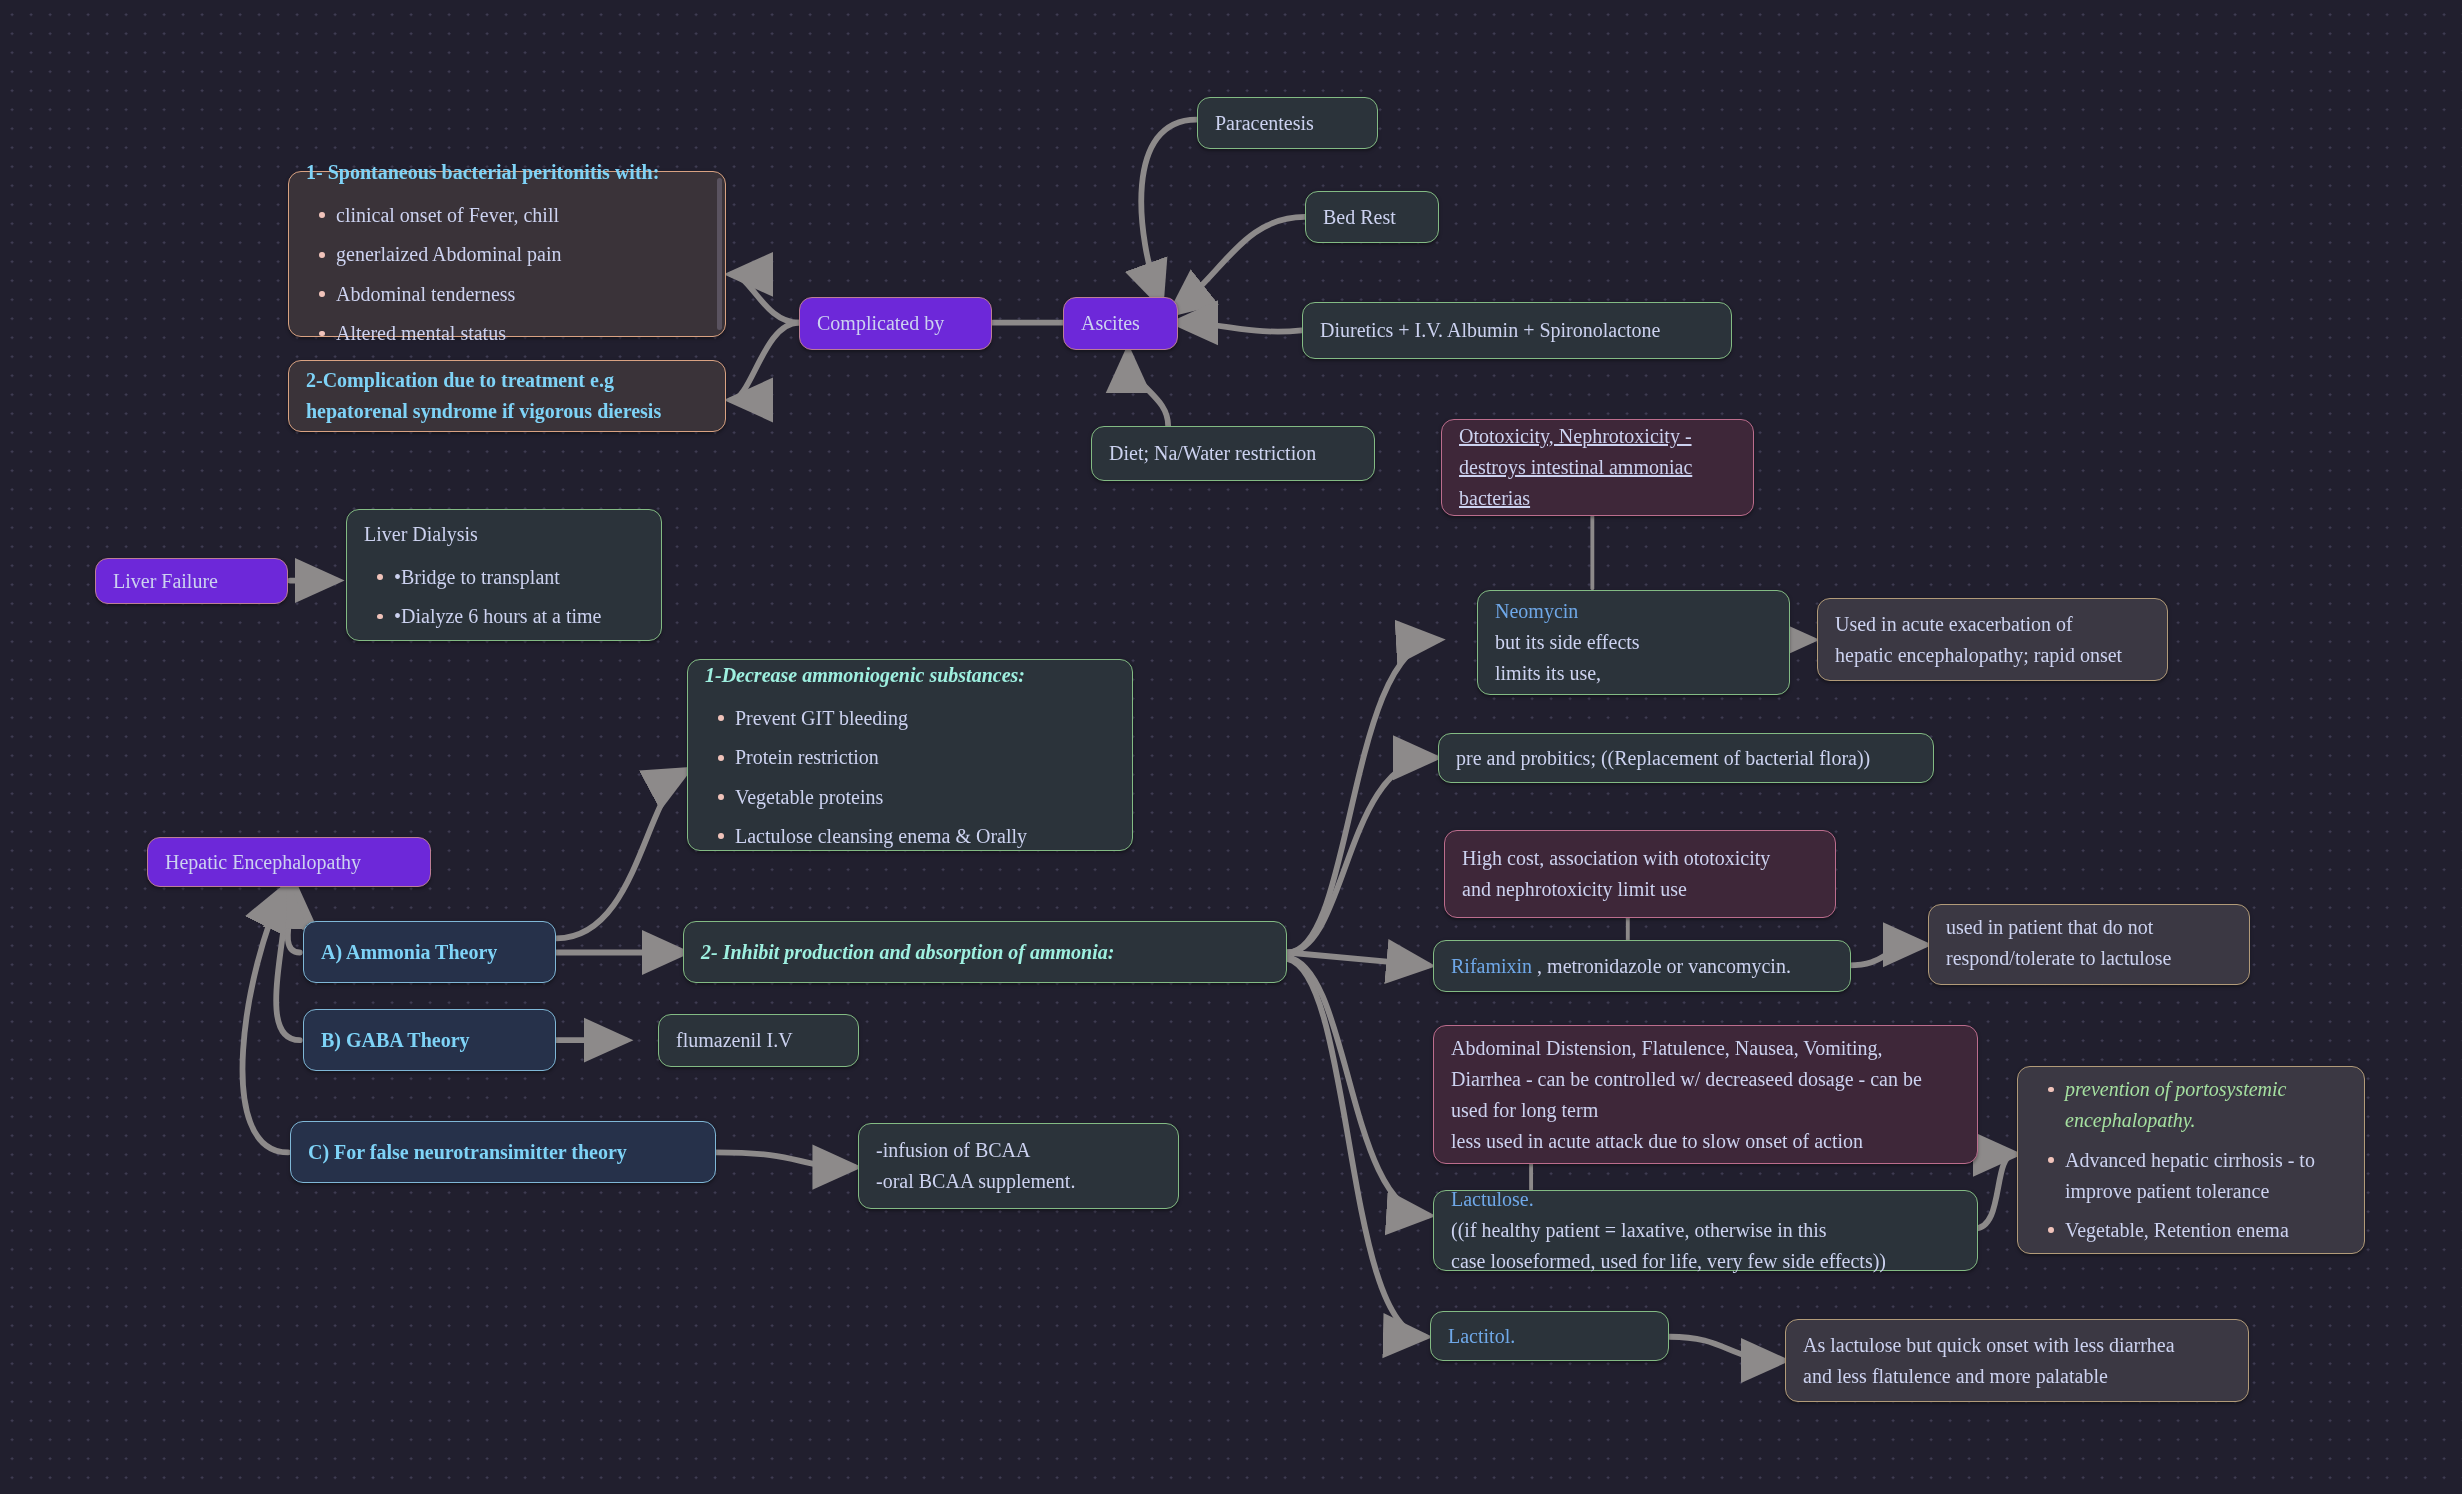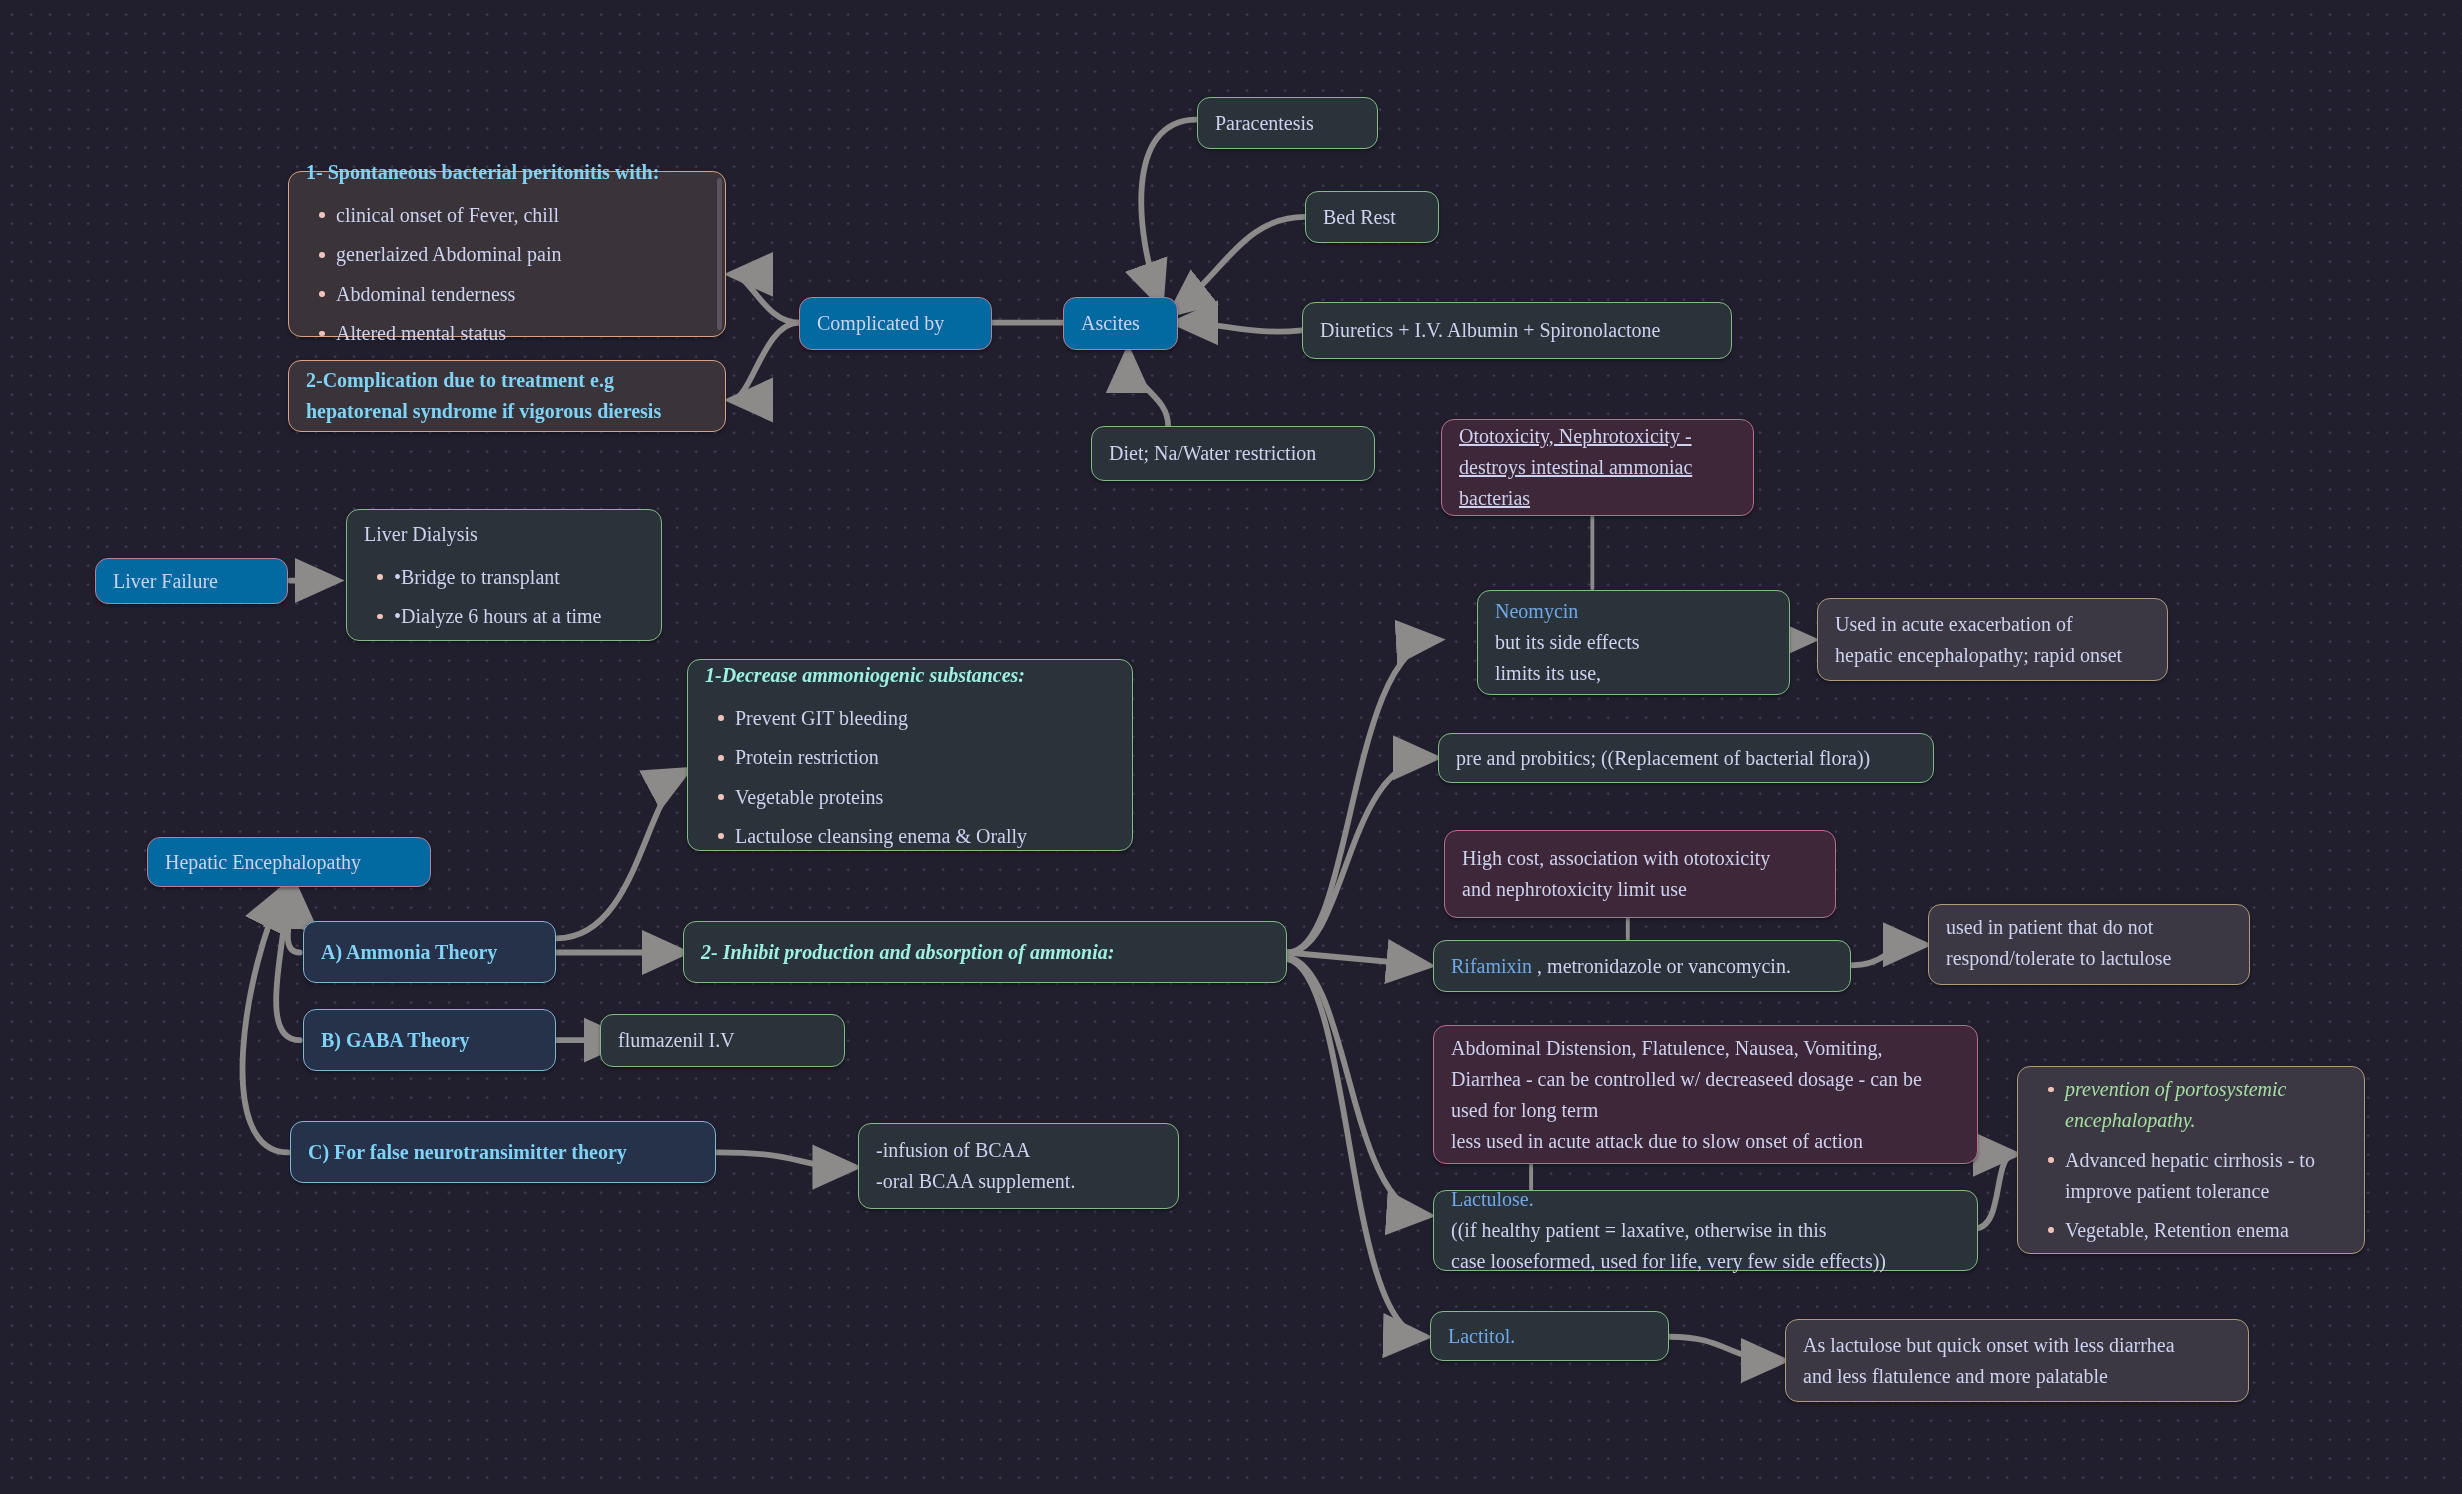--- a/index.html
+++ b/index.html
@@ -27,21 +27,21 @@
     display:flex;
     flex-direction:column;
     justify-content:center;
     color:#ccd2f0;
     font-size:20px;
     line-height:1.55;
     padding:10.3px 17px;
     box-shadow:0 1.3px 3.2px rgba(0,0,0,.35);
   }
   
-  .n-plum   {background:#0369a1;border-color:#bc7e95;}
+  .n-plum   {background:#6d28d9;border-color:#bc7e95;}
   .n-slate  {background:#2b333a;border-color:#83bb84;}
   .n-blue   {background:#26314a;border-color:#7fb7d7;}
   .n-grey   {background:#3b3843;border-color:#b29b79;}
   .n-maroon {background:#3e2739;border-color:#bc6d8d;}
   .n-peach  {background:#3a3339;border-color:#d9a282;}
 
   .t-blue   {color:#7ed3f7;font-weight:bold;}
   .t-teal   {color:#9ef0e0;font-weight:bold;font-style:italic;}
   .t-link   {color:#6fa8e8;}
   .t-green  {color:#a5e0a0;font-style:italic;}
@@ -200,21 +200,21 @@
 </div>
 
 <div class="node n-blue" style="left:303px;top:1009px;width:253px;height:62px;">
   <div class="t-blue">B) GABA Theory</div>
 </div>
 
 <div class="node n-blue" style="left:290px;top:1121px;width:426px;height:62px;">
   <div class="t-blue">C) For false neurotransimitter theory</div>
 </div>
 
-<div class="node n-slate" style="left:600px;top:1014px;width:245px;height:53px;">
+<div class="node n-slate" style="left:658px;top:1014px;width:201px;height:53px;">
   <div>flumazenil I.V</div>
 </div>
 
 <div class="node n-slate" style="left:858px;top:1123px;width:321px;height:86px;">
   <div class="lines">
     <span>-infusion of BCAA</span>
     <span>-oral BCAA supplement.</span>
   </div>
 </div>
 

